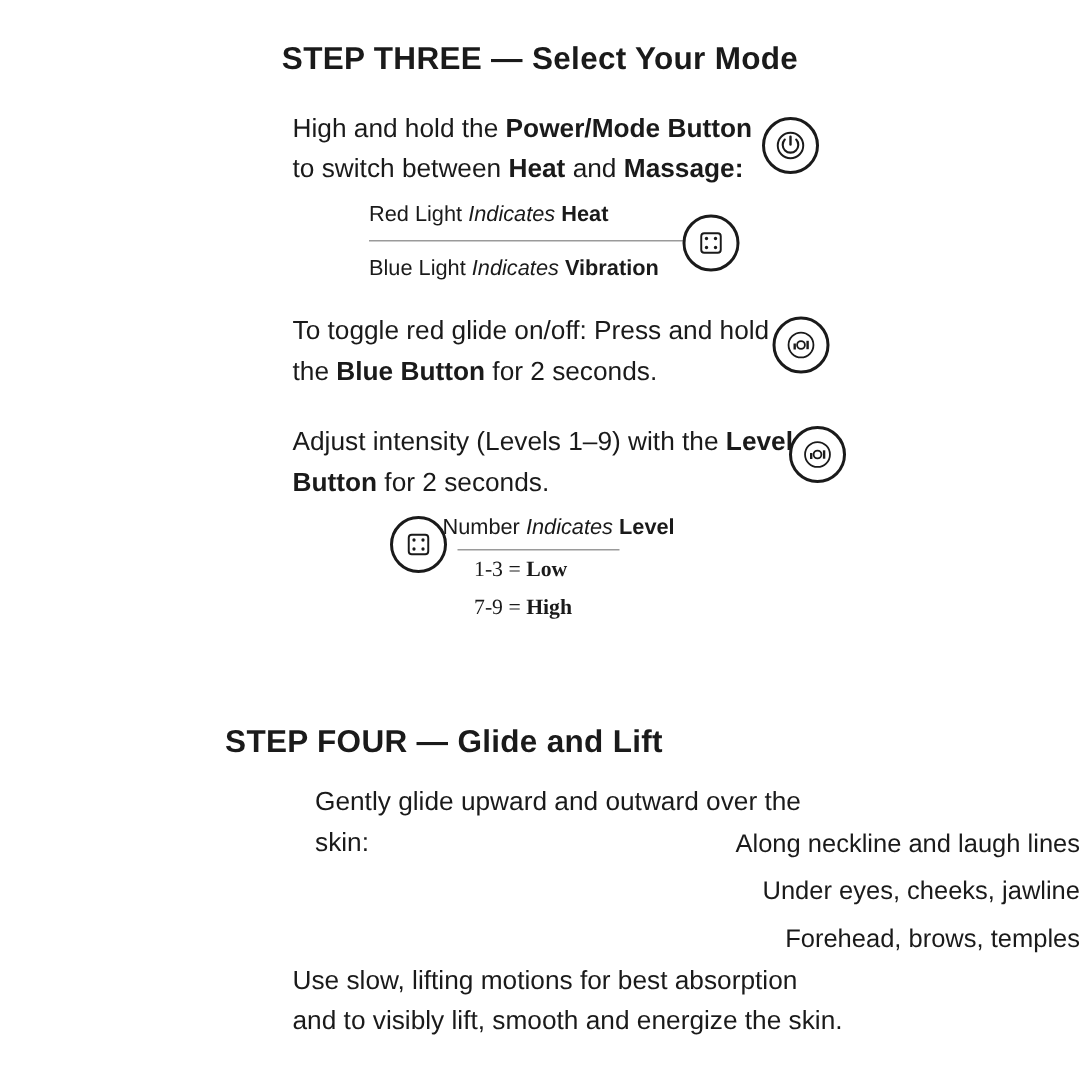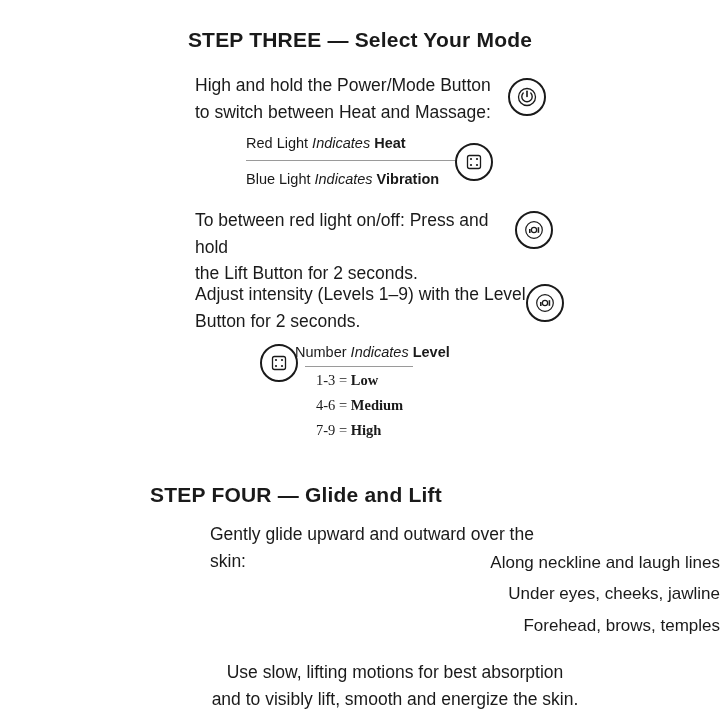--- a/index.html
+++ b/index.html
@@ -24,21 +24,21 @@
     text-align: center;
     font-size: 21px;
     font-weight: bold;
     letter-spacing: 0.2px;
   }
 
   .para {
     font-size: 17.5px;
     line-height: 1.52;
   }
-  .para b { font-weight: normal; text-align: center; }
+  .para b { font-weight: bold; text-align: center; }
 
   .center-line {
     text-align: right;
     font-size: 17px;
     line-height: 1.55;
   }
 
   .small-line {
     font-size: 14.5px;
     line-height: 1.5;
@@ -95,21 +95,21 @@
   }
   #num-list { left: 316px; top: 370px; width: 260px; font-family: Liberation Serif, serif; }
   #num-list div { margin-bottom: 3px; }
 
   #step4-title { left: 0; top: 483px; width: 592px; }
   #p4 { left: 210px; top: 521px; width: 360px; }
 
   #zones { left: 0; top: 550px; width: 720px; }
   #zones div { margin-bottom: 5px; }
 
-  #p5 { left: 195px; top: 659px; width: 400px; text-align: center; }
+  #p5 { left: 195px; top: 640px; width: 400px; }
 </style>
 </head>
 <body>
 
 <div class="page">
 
   <div class="abs step-heading" id="step3-title">STEP THREE — Select Your Mode</div>
 
   <div class="abs para" id="p1">
     <div>
@@ -142,23 +142,23 @@
     <svg width="22" height="22" viewBox="0 0 22 22" aria-hidden="true">
       <rect x="4.5" y="4.5" width="13" height="13" rx="2" fill="none" stroke="#1a1a1a" stroke-width="1.3"></rect>
       <circle cx="8" cy="8" r="1.1" fill="#1a1a1a"></circle>
       <circle cx="14" cy="8" r="1.1" fill="#1a1a1a"></circle>
       <circle cx="8" cy="14" r="1.1" fill="#1a1a1a"></circle>
       <circle cx="14" cy="14" r="1.1" fill="#1a1a1a"></circle>
     </svg>
   </div>
 
   <div class="abs para" id="p2">
-    <div>To between red light on/off: Press and hold</div>
-    <div>
-      <span>the </span><b>Lift Button</b><span> for 2 seconds.</span>
+    <div>To toggle red glide on/off: Press and hold</div>
+    <div>
+      <span>the </span><b>Blue Button</b><span> for 2 seconds.</span>
     </div>
   </div>
 
   <div class="abs icon-circle" id="icon-level1">
     <svg width="22" height="22" viewBox="0 0 22 22" aria-hidden="true">
       <circle cx="11" cy="11" r="8.3" fill="none" stroke="#1a1a1a" stroke-width="1.2"></circle>
       <rect x="6" y="10" width="1.6" height="4" fill="#1a1a1a"></rect>
       <circle cx="11" cy="11" r="2.6" fill="none" stroke="#1a1a1a" stroke-width="1.2"></circle>
       <rect x="14.6" y="8.2" width="1.6" height="5.6" fill="#1a1a1a"></rect>
     </svg>
@@ -195,23 +195,20 @@
   <div class="abs small-line" id="num-head">
     <span>Number </span><i>Indicates </i><b>Level</b>
   </div>
   <div id="num-divider"></div>
 
   <div class="abs small-line" id="num-list">
     <div>
       <span>1-3 = </span><b>Low</b>
     </div>
     <div>
-      <span>4-6 = </span><b>Medium</b>
-    </div>
-    <div>
       <span>7-9 = </span><b>High</b>
     </div>
   </div>
 
   <div class="abs step-heading" id="step4-title">STEP FOUR — Glide and Lift</div>
 
   <div class="abs para" id="p4">Gently glide upward and outward over the skin:</div>
 
   <div class="abs center-line" id="zones">
     <div>Along neckline and laugh lines</div>

